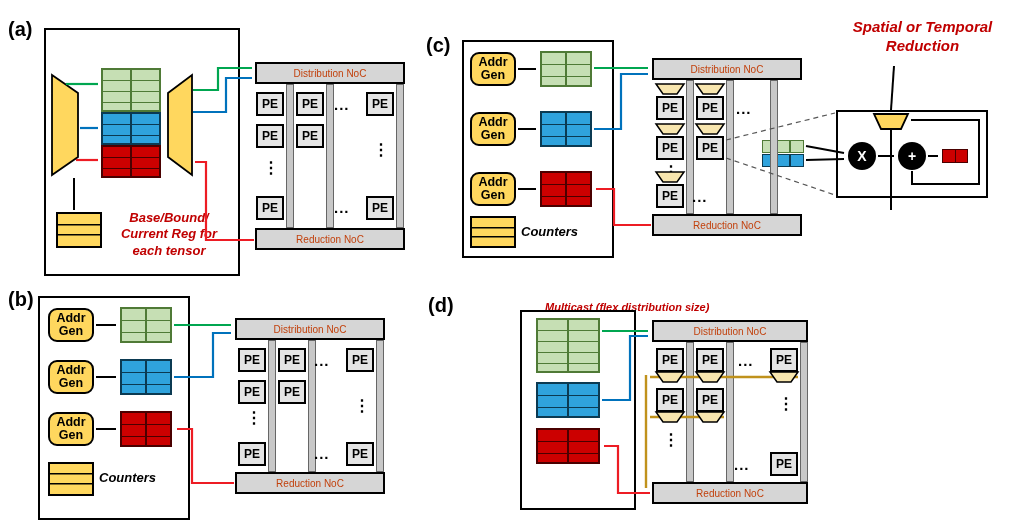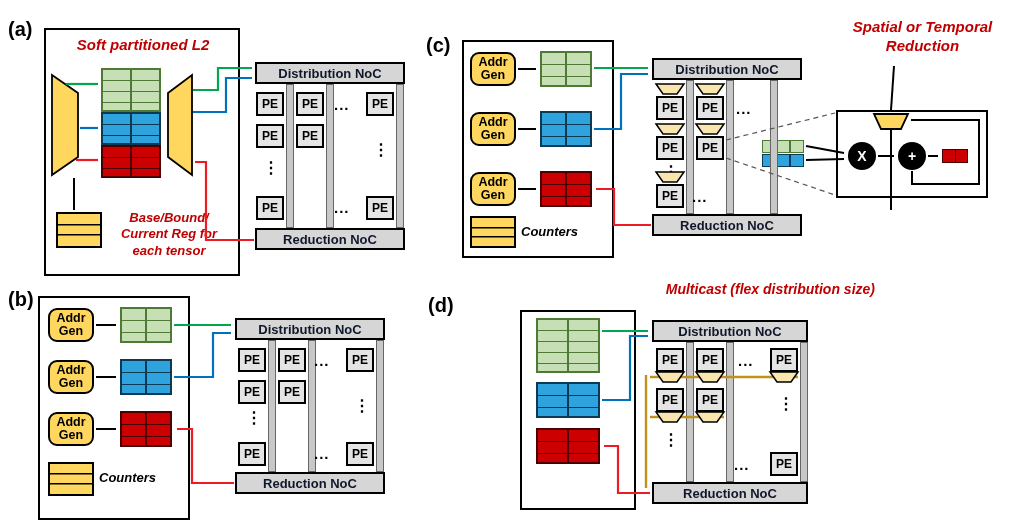--- a/index.html
+++ b/index.html
@@ -1,21 +1,21 @@
 <!DOCTYPE html>
 <html><head>
 <meta charset="utf-8">
 <style>
   *{box-sizing:border-box;margin:0;padding:0}
   body{font-family:"Liberation Sans",sans-serif;background:#fff}
   .canvas{position:relative;width:1024px;height:528px;background:#fff;overflow:hidden}
   .panelbox{position:absolute;border:2px solid #000;background:#fff}
   .tag{position:absolute;font-weight:700;font-size:20px;color:#000}
   .rednote{position:absolute;color:#C00000;font-weight:700;font-style:italic;white-space:pre-line;line-height:1.25;font-size:14px}
-  .noc{position:absolute;background:#D6D6D6;border:2px solid #000;font-weight:700;font-size:13px;display:flex;align-items:center;justify-content:center;color:#0f172a}
+  .noc{position:absolute;background:#D6D6D6;border:2px solid #000;font-weight:400;font-size:10px;display:flex;align-items:center;justify-content:center;color:#c2410c}
   .pe{position:absolute;width:28px;height:24px;background:#E4E4E4;border:2px solid #000;font-weight:700;font-size:12px;display:flex;align-items:center;justify-content:center;z-index:3}
   .vbar{position:absolute;width:8px;background:#C8C8C8;border:1px solid #666;z-index:2}
   .dots{position:absolute;font-weight:700;font-size:15px;letter-spacing:1px;z-index:4}
   .vdots{position:absolute;font-weight:700;font-size:16px;z-index:4}
   .ag{position:absolute;width:46px;height:34px;background:#FFD75E;border:2px solid #000;border-radius:9px;font-weight:700;font-size:12.5px;display:flex;align-items:center;justify-content:center;text-align:center;white-space:pre-line;line-height:1.05}
   .counterbox{position:absolute;background:#FFD75E;border:2px solid #000;background-image:linear-gradient(#000,#000),linear-gradient(#000,#000);background-size:100% 1.5px,100% 1.5px;background-position:0 33%,0 67%;background-repeat:no-repeat}
   .counterlabel{position:absolute;font-style:italic;font-weight:600;font-size:13px}
   .mem{position:absolute;--ln:#000;--rh:12px;
     background-image:
       repeating-linear-gradient(to bottom,transparent 0 calc(var(--rh) - 1px),var(--ln) calc(var(--rh) - 1px) var(--rh)),
@@ -42,21 +42,20 @@
   .trap{fill:#FFD75E;stroke:#000;stroke-width:1.8}
   .trap2{fill:#F8E6AE;stroke:#000;stroke-width:1.5}
 </style>
 </head>
 <body>
 
 <div class="canvas">
 
   <div class="tag" style="left:8px;top:18px">(a)</div>
   <div class="panelbox" style="left:44px;top:28px;width:196px;height:248px"></div>
-  <div class="rednote" style="left:58px;top:36px;width:170px;text-align:center;font-size:15px">Soft partitioned L2</div>
 
   <div class="mem green" style="left:101px;top:68px;width:60px;height:44px;--rh:11px"></div>
   <div class="mem blue" style="left:101px;top:112px;width:60px;height:33px;--rh:11px"></div>
   <div class="mem red" style="left:101px;top:145px;width:60px;height:33px;--rh:11px"></div>
   <div class="counterbox" style="left:56px;top:212px;width:46px;height:36px"></div>
   <div class="rednote" style="left:100px;top:210px;width:138px;text-align:center;font-size:13px">Base/Bound/
 Current Reg for
 each tensor</div>
 
   <div class="noc" style="left:255px;top:62px;width:150px;height:22px">Distribution NoC</div>
@@ -142,21 +141,21 @@
 Reduction</div>
 
   <div class="zoombox" style="left:836px;top:110px;width:152px;height:88px"></div>
   <div class="strip green" style="left:762px;top:140px;width:42px"></div>
   <div class="strip blue" style="left:762px;top:154px;width:42px"></div>
   <div class="strip redcell" style="left:942px;top:149px;width:26px;height:14px"></div>
   <div class="opcircle" style="left:848px;top:142px">X</div>
   <div class="opcircle" style="left:898px;top:142px">+</div>
 
   <div class="tag" style="left:428px;top:294px">(d)</div>
-  <div class="rednote" style="left:545px;top:281px;width:330px;text-align:right;font-size:14px">Multicast (flex distribution size)</div>
+  <div class="rednote" style="left:545px;top:301px;width:330px;text-align:left;font-size:11px">Multicast (flex distribution size)</div>
   <div class="panelbox" style="left:520px;top:310px;width:116px;height:200px"></div>
   <div class="mem green" style="left:536px;top:318px;width:64px;height:55px;--rh:11px"></div>
   <div class="mem blue" style="left:536px;top:382px;width:64px;height:36px"></div>
   <div class="mem red" style="left:536px;top:428px;width:64px;height:36px"></div>
 
   <div class="noc" style="left:652px;top:320px;width:156px;height:22px">Distribution NoC</div>
   <div class="noc" style="left:652px;top:482px;width:156px;height:22px">Reduction NoC</div>
   <div class="vbar" style="left:686px;top:342px;height:140px"></div>
   <div class="vbar" style="left:726px;top:342px;height:140px"></div>
   <div class="vbar" style="left:800px;top:342px;height:140px"></div>

